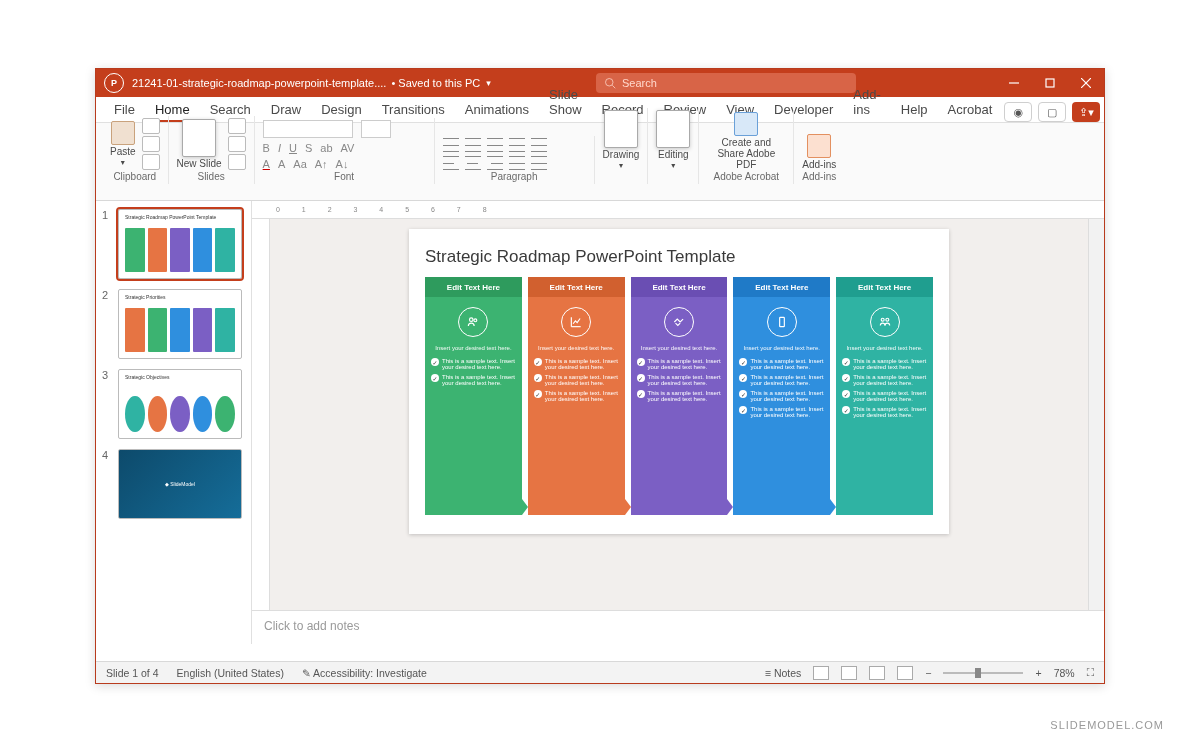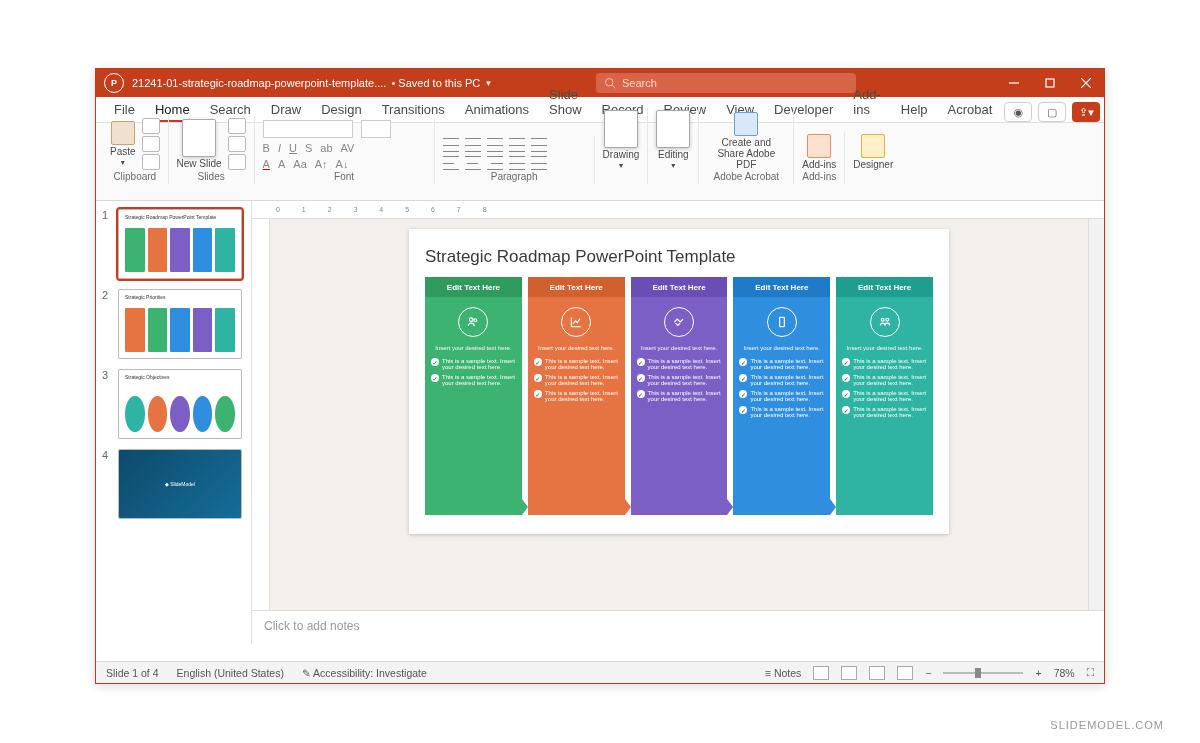--- a/index.html
+++ b/index.html
@@ -305,29 +305,20 @@
     </div>
     <div class="rgroup">
       <div class="body">
           <div class="bigbtn">
             <div class="ico" style="background:#fce0d0;border-color:#e39060"></div>
             <span>Add-ins</span>
           </div>
         </div>
       <div class="lbl">Add-ins</div>
     </div>
-    <div class="rgroup">
-      <div class="body">
-          <div class="bigbtn">
-            <div class="ico" style="background:#fff0c8;border-color:#e0b040"></div>
-            <span>Designer</span>
-          </div>
-        </div>
-      <div class="lbl">&nbsp;</div>
-    </div>
   </div>
 
 
   <div class="editor">
     <div class="thumbs">
       <div class="thumb active">
         <div class="num">1</div>
         <div class="timg">
             <div class="ttitle">Strategic Roadmap PowerPoint Template</div>
           <div class="mini-cols">

